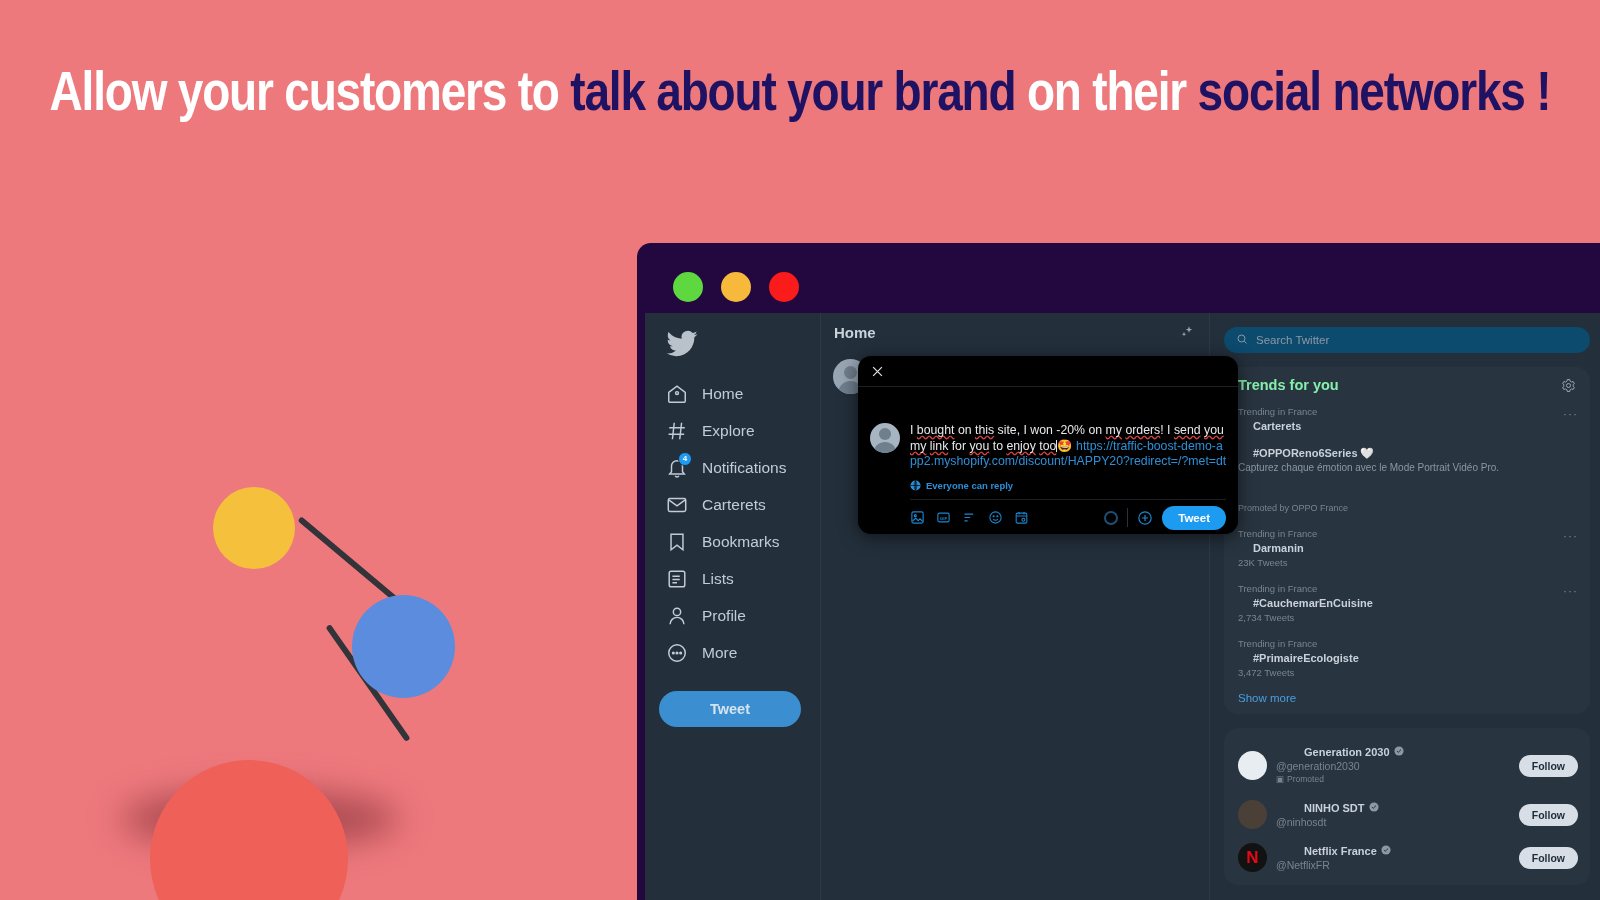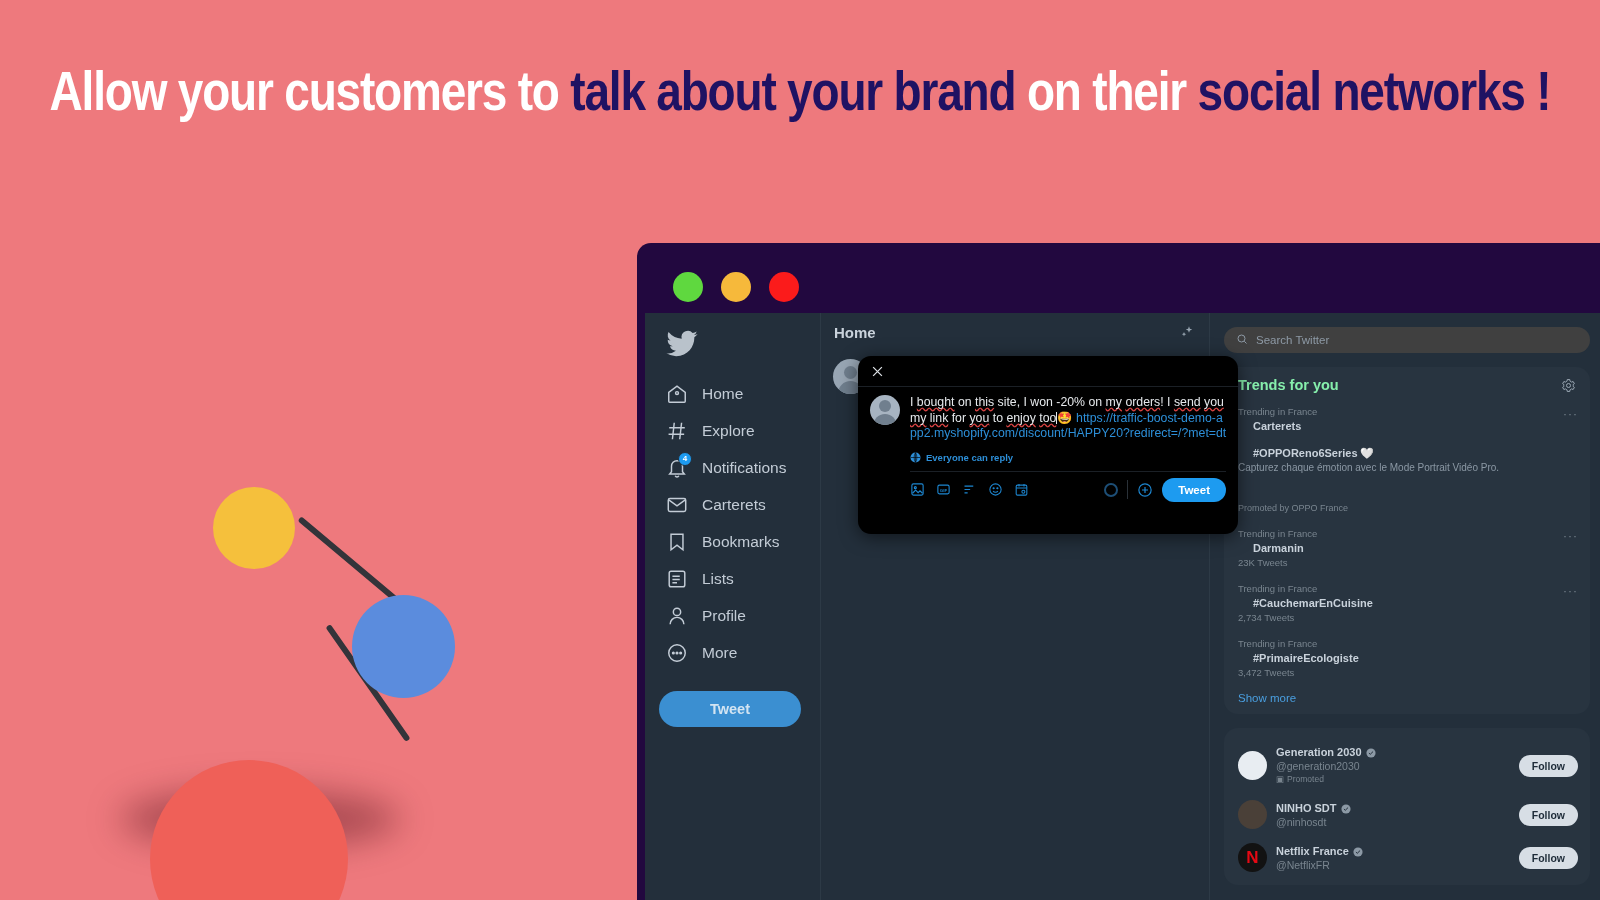--- a/index.html
+++ b/index.html
@@ -96,21 +96,21 @@
   .bg-avatar{
     position:absolute; left:12px; top:46px; width:35px; height:35px;
     border-radius:50%; background:#98a6b4; overflow:hidden;
   }
   .bg-avatar .head{ position:absolute; left:11px; top:7px; width:13px;height:13px;border-radius:50%;background:#6f7e8d;}
   .bg-avatar .body{ position:absolute; left:5px; top:22px; width:25px;height:18px;border-radius:13px 13px 0 0;background:#6f7e8d;}
 
   
   .right{ flex:1; padding:14px 10px 0 14px; }
   .search{
-    height:26px; background:#404040; border-radius:14px;
+    height:26px; background:#0c4a6e; border-radius:14px;
     display:flex; align-items:center; gap:8px; padding:0 12px;
     color:#8d99a5; font-size:11.5px; margin-bottom:14px;
   }
   .search svg{width:12px;height:12px;}
   .panel{ background:#283440; border-radius:14px; padding:10px 0 6px 0; margin-bottom:14px; }
   .panel-head{
     display:flex; align-items:center; justify-content:space-between;
     padding:0 14px 6px 14px; color:#86efac; font-size:14.5px; font-weight:700;
   }
   .gear{width:15px;height:15px;color:#9aa7b3;}
@@ -119,39 +119,39 @@
   .trend .name{ color:#c9d2db; font-size:11px; font-weight:700; line-height:15px;padding-left:15px; }
   .trend .cnt{ color:#79858f; font-size:9.5px; line-height:14px; }
   .trend .desc{ color:#8b98a4; font-size:10px; line-height:13px; }
   .trend .promo{ color:#79858f; font-size:9px; line-height:13px;margin-top:28px; }
   .trend .dots{ position:absolute; right:12px; top:8px; color:#79858f; font-size:12px; letter-spacing:1px;}
   .showmore{ padding:6px 14px 4px 14px; color:#4a9fe0; font-size:11.5px; }
 
   .wtf-row{ display:flex; align-items:center; padding:7px 12px 7px 14px; gap:9px; }
   .wtf-av{ width:29px;height:29px;border-radius:50%;flex:0 0 29px; overflow:hidden; position:relative;}
   .wtf-meta{ flex:1; min-width:0; }
-  .wtf-name{ color:#c9d2db; font-size:11px; font-weight:700; line-height:14px; display:flex; align-items:center; gap:4px;}
+  .wtf-name{ color:#c9d2db; font-size:11px; font-weight:700; line-height:14px; display:flex; gap:4px;margin-left:28px;}
   .wtf-handle{ color:#79858f; font-size:10.5px; line-height:14px;}
   .wtf-promo{ color:#79858f; font-size:8.5px; line-height:13px; display:flex; align-items:center; gap:3px;}
   .verified{ width:10px;height:10px; color:#8c99a5; flex:0 0 10px;}
   .follow{
     background:#d7dee5; color:#1d2b38; font-size:10.5px; font-weight:700;
     border:none; border-radius:13px; padding:5px 13px; cursor:pointer;
     font-family:"Liberation Sans", sans-serif;
   }
 
   
   .modal{
     position:absolute; left:858px; top:356px; width:380px; height:178px;
     background:#000; border-radius:13px; overflow:hidden;
     box-shadow:0 3px 18px rgba(0,0,0,.55);
   }
   .modal-head{ height:31px; display:flex; align-items:center; padding-left:12px; border-bottom:1px solid #1b2026;}
   .close-x{ width:15px;height:15px;color:#d9dde1; cursor:pointer;}
-  .modal-body{ display:flex; padding:8px 10px 0 12px; gap:10px; }
+  .modal-body{ display:flex; padding:8px 10px 0 12px; gap:10px;margin-top:28px; }
   .m-avatar{ width:30px;height:30px;border-radius:50%;background:#a7b4c1;flex:0 0 30px;position:relative;overflow:hidden;}
   .m-avatar .head{position:absolute;left:9px;top:5px;width:12px;height:12px;border-radius:50%;background:#707f8e;}
   .m-avatar .body{position:absolute;left:3px;top:19px;width:24px;height:16px;border-radius:12px 12px 0 0;background:#707f8e;}
   .m-text{ flex:1; color:#e6e9ec; font-size:12.3px; line-height:15.5px; }
   .squig{
     text-decoration:underline wavy #d44; text-decoration-skip-ink:none;
   }
   .m-link{ color:#2d8fd8; word-break:break-all; }
   .caret{ display:inline-block; width:1px; height:12px; background:#e6e9ec; vertical-align:-2px; }
   .reply{ display:flex; align-items:center; gap:5px; color:#2d8fd8; font-size:9.5px; font-weight:700; margin-top:8px; }

